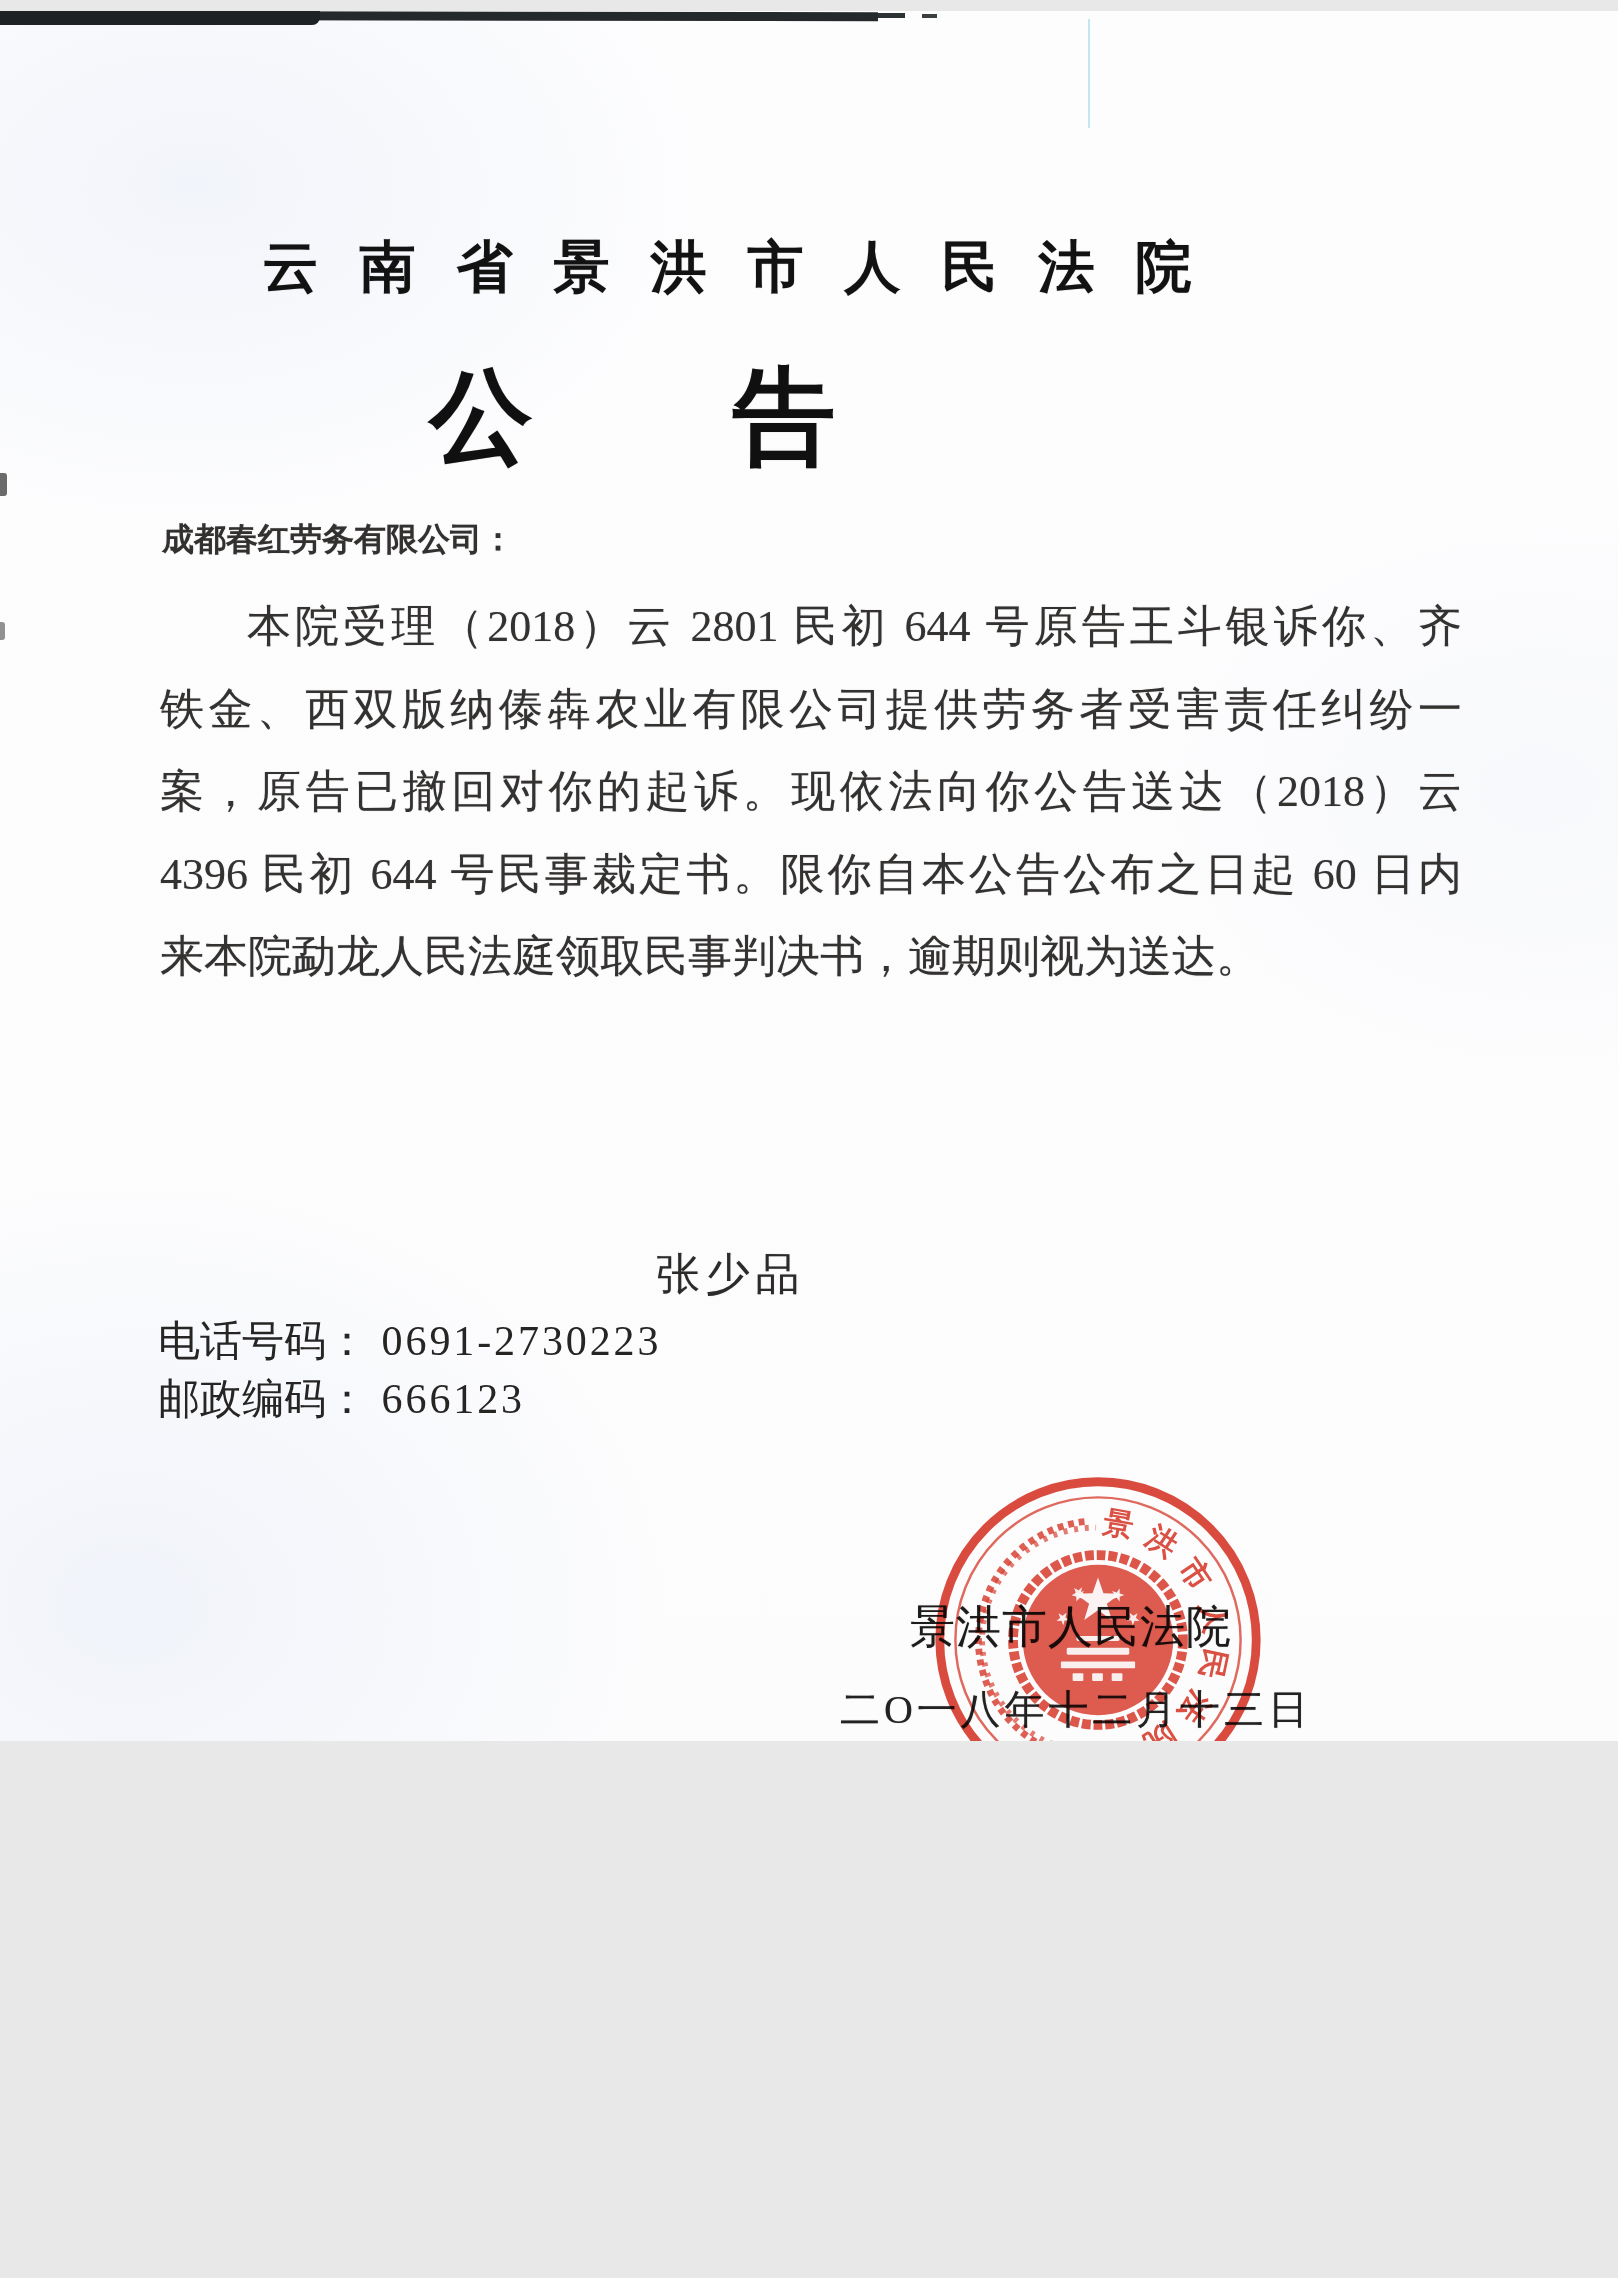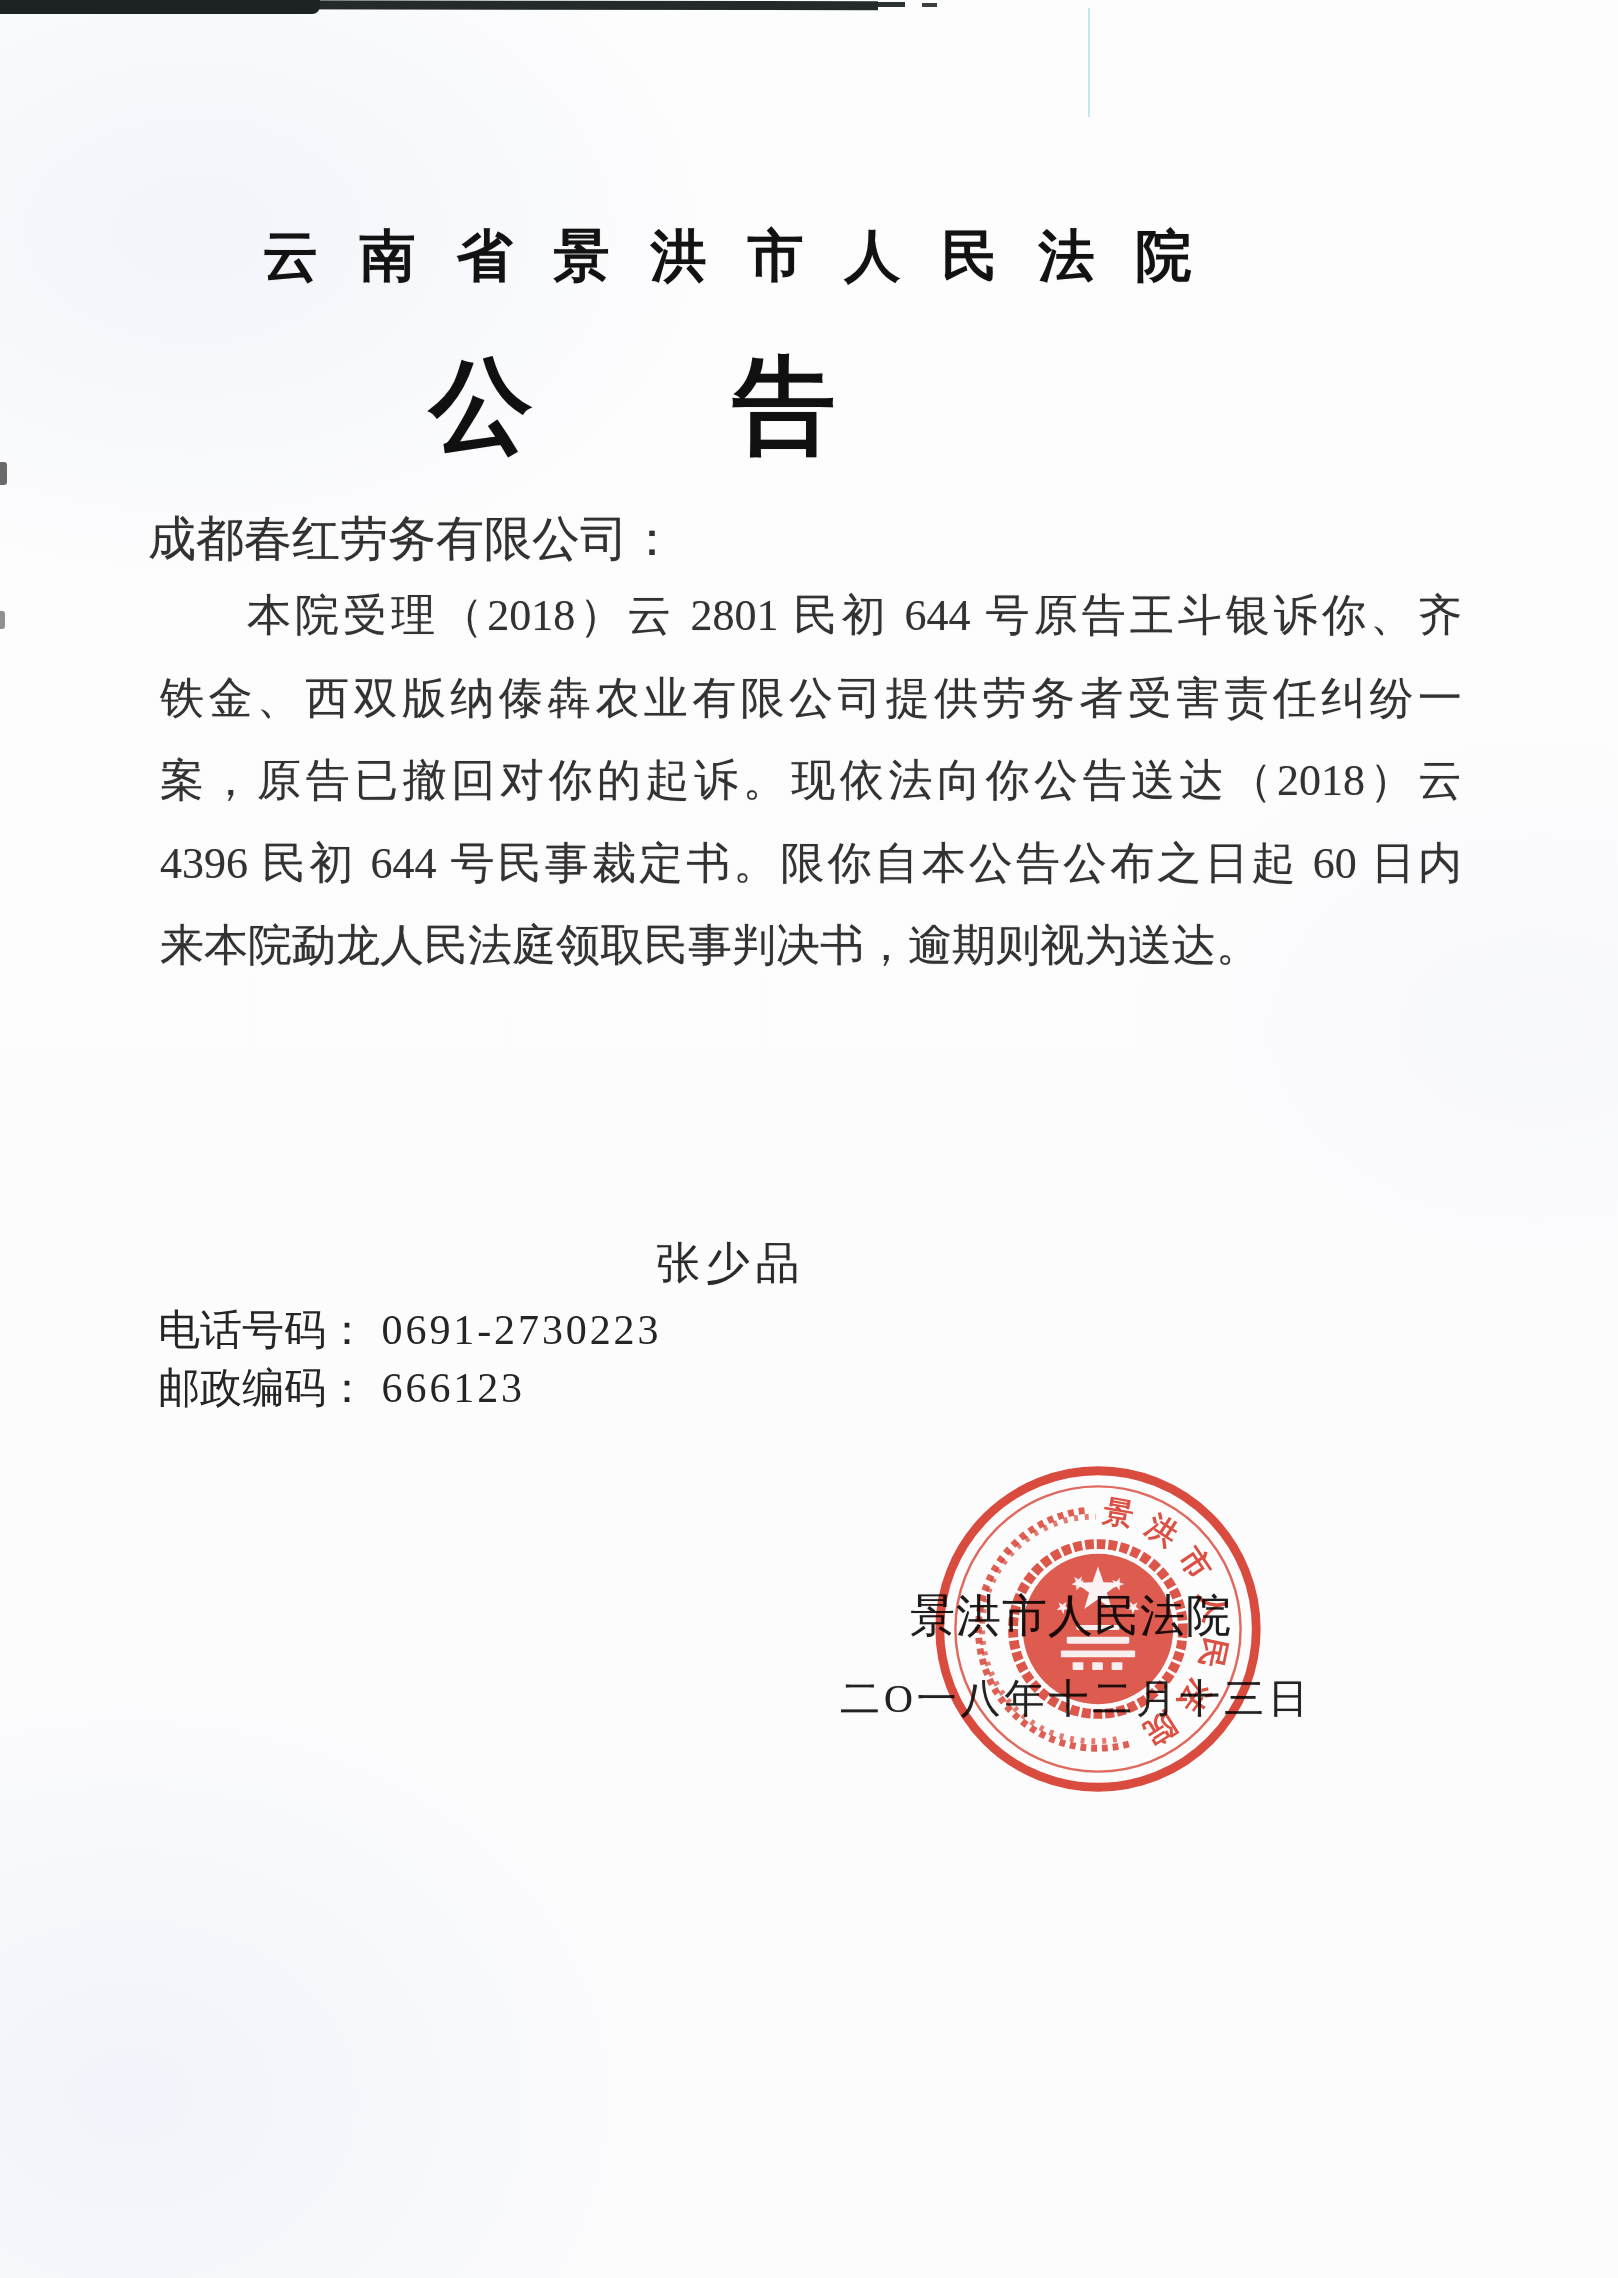--- a/index.html
+++ b/index.html
@@ -1,19 +1,19 @@
 <!DOCTYPE html>
 <html><head>
 <meta charset="utf-8">
 <style>
   html,body{margin:0;padding:0;background:#e8e8e8;}
   .page{
     position:relative;
-    width:1619px;height:2278px;
-    margin:0 auto;
+    width:1619px;height:1730px;
+    margin:11px auto;
     background:
       radial-gradient(873px 582px at 12% 10%, rgba(213,222,240,.28), rgba(255,255,255,0) 60%),
       radial-gradient(970px 776px at 8% 92%, rgba(214,223,242,.30), rgba(255,255,255,0) 55%),
       radial-gradient(679px 485px at 95% 45%, rgba(225,230,242,.18), rgba(255,255,255,0) 60%),
       linear-gradient(180deg,#fdfdfe 0%, #fcfcfd 100%);
     overflow:hidden;
     font-family:"Liberation Serif","DejaVu Serif",serif;
     color:#2f2d2b;
   }
   
@@ -31,22 +31,23 @@
     letter-spacing:41px;white-space:nowrap;
     text-shadow:0 0 1px rgba(20,20,20,.35);
   }
   .notice-title{
     position:absolute;left:-77px;top:338px;width:1619px;
     text-align:center;font-size:103px;font-weight:700;color:#101010;
     letter-spacing:200px;white-space:nowrap;
     text-shadow:0 0 1px rgba(20,20,20,.3);
   }
   .addressee{
-    position:absolute;left:148px;top:507px;font-size:48px;color:#33312f;
+    position:absolute;left:162px;top:507px;font-size:32px;color:#33312f;
     text-shadow:0 0 1px rgba(40,40,40,.35);
+    font-weight:bold;
   }
   .body-line{
     position:absolute;left:160px;width:1302px;font-size:44px;color:#343230;
     white-space:nowrap;text-shadow:0 0 1px rgba(40,40,40,.35);
   }
   .body-line.just{white-space:normal;text-align:justify;text-align-last:justify;}
   .bl1{top:586px;text-indent:87px;}
   .bl2{top:669px;}
   .bl3{top:751px;}
   .bl4{top:834px;}

